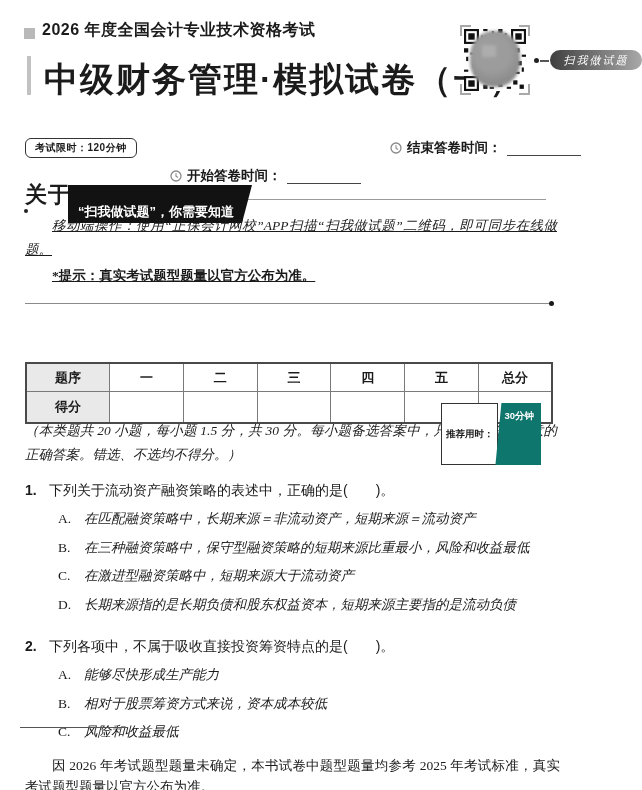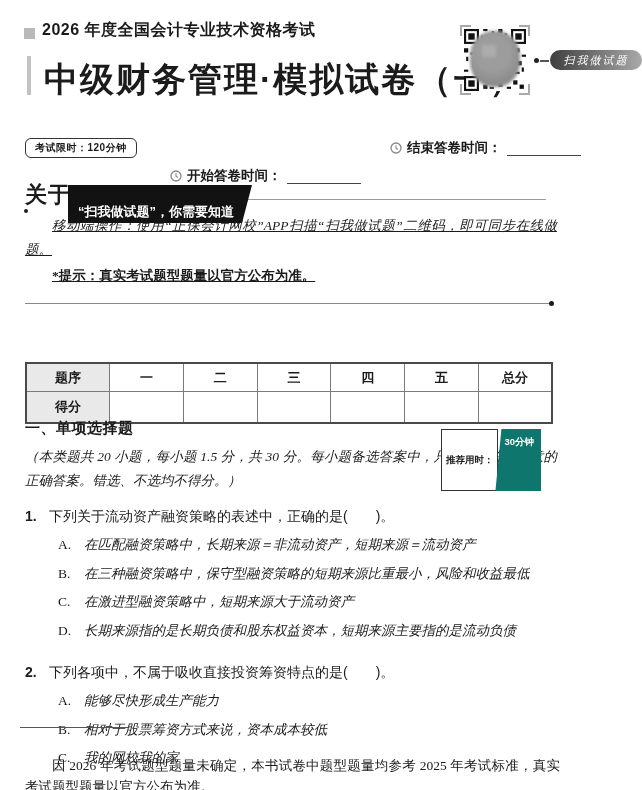--- a/index.html
+++ b/index.html
@@ -199,21 +199,20 @@
       <td></td>
       <td></td>
       <td></td>
       <td></td>
       <td></td>
     </tr>
   </tbody>
     </table>
 
   <div class="section1">
-    <h2 class="sec-heading sans">一、单项选择题</h2>
     <p class="sec-desc">
       <span>（本类题共 20 小题，每小题 1.5 分，共 30 分。每小题备选答案中，只有一个符合题意的正确答案。错选、不选均不得分。）</span>
       <span class="time-badge">
         <span class="tb-label">推荐用时：</span>
         <span class="tb-value">30分钟</span>
       </span>
     </p>
 
     <div class="question">
       <span class="qnum">1.</span>
@@ -243,20 +242,20 @@
     <div class="option">
       <span class="opt-letter">A.</span>
       <span class="opt-text">能够尽快形成生产能力</span>
     </div>
     <div class="option">
       <span class="opt-letter">B.</span>
       <span class="opt-text">相对于股票筹资方式来说，资本成本较低</span>
     </div>
     <div class="option">
       <span class="opt-letter">C.</span>
-      <span class="opt-text">我的网校我的家</span>
+      <span class="opt-text">风险和收益最低</span>
     </div>
   </div>
 
   <div class="foot-sep"></div>
   <p class="footnote">因 2026 年考试题型题量未确定，本书试卷中题型题量均参考 2025 年考试标准，真实考试题型题量以官方公布为准。</p>
 
 </div>
 
 </body></html>

